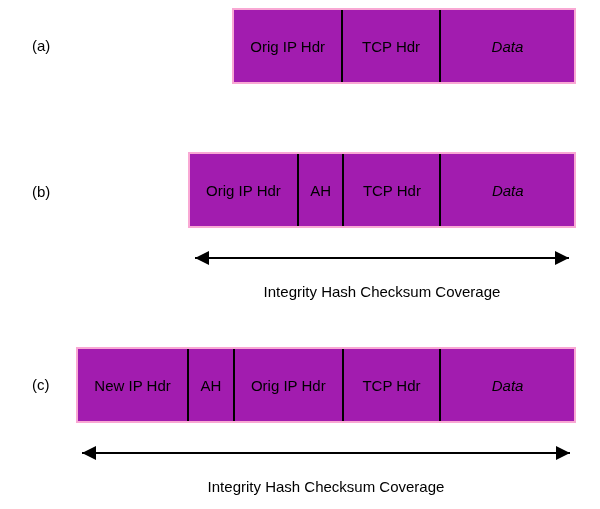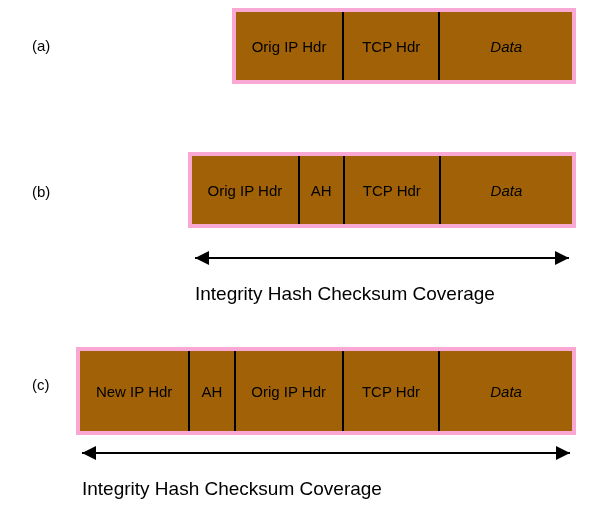--- a/index.html
+++ b/index.html
@@ -20,23 +20,23 @@
   }
   .panel-label {
     position: absolute;
     font-size: 15px;
     line-height: 1;
     color: #000;
   }
   .packet {
     position: absolute;
     display: flex;
-    border: 4px solid #f9a8d4;
+    border: 2px solid #f9a8d4;
     box-sizing: border-box;
-    background: #a16207;
+    background: #a21caf;
   }
   .field {
     display: flex;
     align-items: center;
     justify-content: center;
     box-sizing: border-box;
     border-right: 2px solid #000;
     font-size: 15px;
     white-space: nowrap;
   }
@@ -67,21 +67,22 @@
   .arrow-head.left {
     left: 0;
     border-right: 14px solid #000;
   }
   .arrow-head.right {
     right: 0;
     border-left: 14px solid #000;
   }
   .coverage-caption {
     position: absolute;
-    font-size: 19px;
+    font-size: 15px;
+    text-align: center;
     white-space: nowrap;
   }
 </style>
 </head>
 <body>
 
 <div class="panel">
   <div class="panel-label" style="left:32px; top:38px;">(a)</div>
 
   <div class="packet" style="left:232px; top:8px; width:344px; height:76px;">
@@ -106,21 +107,21 @@
     <div class="arrow-head left"></div>
     <div class="arrow-head right"></div>
   </div>
 
   <div class="coverage-caption" style="left:195px; top:283px; width:374px;">Integrity Hash Checksum Coverage</div>
 </div>
 
 <div class="panel">
   <div class="panel-label" style="left:32px; top:377px;">(c)</div>
 
-  <div class="packet" style="left:76px; top:347px; width:500px; height:88px;text-align:right;">
+  <div class="packet" style="left:76px; top:347px; width:500px; height:76px;text-align:right;">
     <div class="field" style="width:112px;">New IP Hdr</div>
     <div class="field" style="width:46px;">AH</div>
     <div class="field" style="width:110px;">Orig IP Hdr</div>
     <div class="field" style="width:98px;">TCP Hdr</div>
     <div class="field" style="width:134px;">Data</div>
   </div>
 
   <div class="arrow-wrap" style="left:82px; top:445px; width:488px;">
     <div class="arrow-line"></div>
     <div class="arrow-head left"></div>

